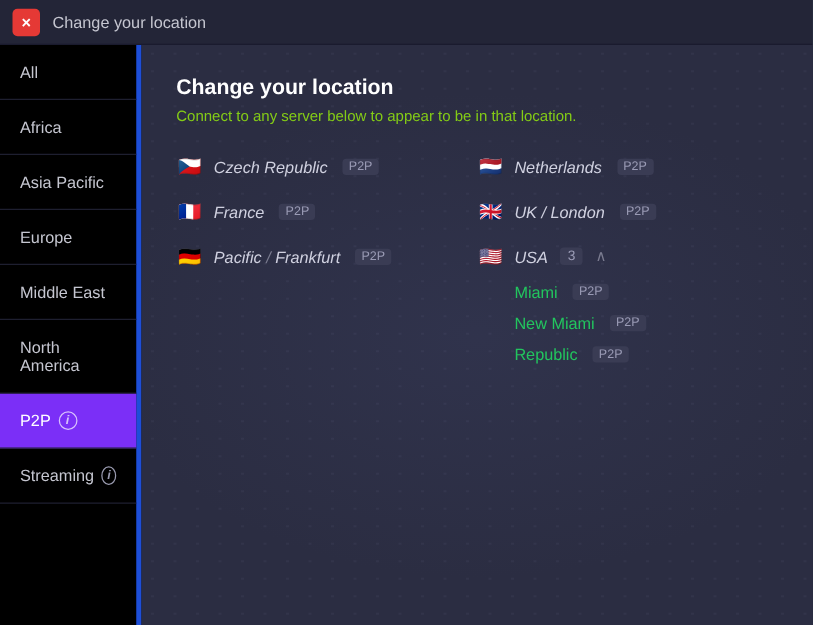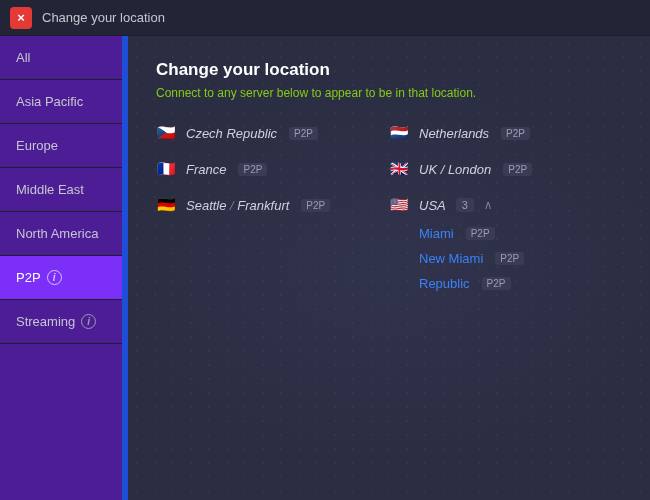--- a/index.html
+++ b/index.html
@@ -51,26 +51,26 @@
       font-size: 13px;
     }
 
     .main-content {
       display: flex;
       flex: 1;
       overflow: hidden;
     }
 
     .sidebar {
-      width: 128px;
-      background: #4c1d95;
+      width: 113px;
+      background: #000000;
       flex-shrink: 0;
       display: flex;
       flex-direction: column;
-      border-right: 6px solid #1d4ed8;
+      border-right: 4px solid #1d4ed8;
     }
 
     .sidebar-item {
       padding: 14px 16px;
       color: #c5c6d0;
       font-size: 13px;
       cursor: pointer;
       border-bottom: 1px solid #1e1f30;
       display: flex;
       align-items: center;
@@ -214,21 +214,21 @@
     }
 
     .city-item {
       display: flex;
       align-items: center;
       gap: 8px;
       cursor: pointer;
     }
 
     .city-name {
-      color: #3b82f6;
+      color: #22c55e;
       font-size: 13px;
     }
 
     
     .map-dots {
       position: absolute;
       top: 0; left: 0; right: 0; bottom: 0;
       pointer-events: none;
       z-index: 0;
       opacity: 0.08;
@@ -252,20 +252,23 @@
     <span class="title-text">Change your location</span>
   </div>
 
   <div class="main-content">
 
     <div class="sidebar">
       <div class="sidebar-item">
         <span>All</span>
       </div>
       <div class="sidebar-item">
+        <span>Africa</span>
+      </div>
+      <div class="sidebar-item">
         <span>Asia Pacific</span>
       </div>
       <div class="sidebar-item">
         <span>Europe</span>
       </div>
       <div class="sidebar-item">
         <span>Middle East</span>
       </div>
       <div class="sidebar-item">
         <span>North America</span>
@@ -298,21 +301,21 @@
 
             <div class="location-item" style="margin-top:14px">
               <div class="flag">🇫🇷</div>
               <span class="location-name">France</span>
               <span class="p2p-badge">P2P</span>
             </div>
 
             <div class="location-item" style="margin-top:14px">
               <div class="flag">🇩🇪</div>
               <span class="location-name">
-                <span>Seattle</span><span class="slash"> / </span><span>Frankfurt</span>
+                <span>Pacific</span><span class="slash"> / </span><span>Frankfurt</span>
               </span>
               <span class="p2p-badge">P2P</span>
             </div>
           </div>
 
           <div class="right-column">
 
             <div class="location-item">
               <div class="flag">🇳🇱</div>
               <span class="location-name">Netherlands</span>

